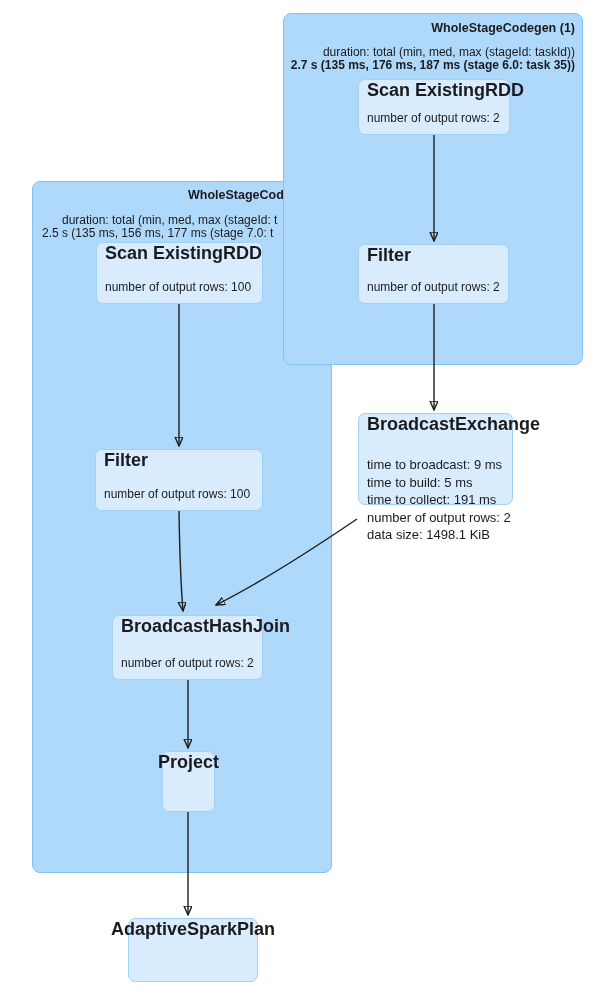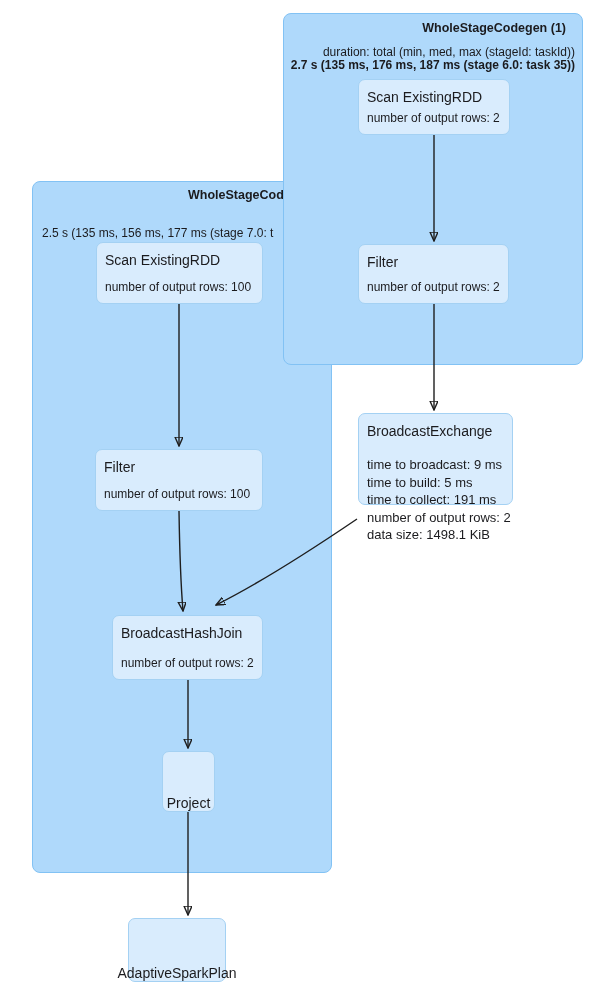--- a/index.html
+++ b/index.html
@@ -13,55 +13,56 @@
     font-family:"Liberation Sans", sans-serif;color:var(--text-color);
   }
   .cluster{
     position:absolute;background:var(--cluster-fill);
     border:1px solid var(--cluster-border);border-radius:8px;box-sizing:border-box;
   }
   #cluster-left{left:32px;top:181px;width:300px;height:692px;z-index:1;}
   #cluster-right{left:283px;top:13px;width:300px;height:352px;z-index:2;}
   .cluster-title{position:absolute;font-size:12.5px;font-weight:700;white-space:nowrap;}
   .cluster-line{position:absolute;font-size:12px;line-height:13px;white-space:nowrap;}
-  #cluster-right .cluster-title{top:7px;right:16px;}
+  #cluster-right .cluster-title{top:7px;right:7px;}
   #cluster-right .cl-l1{top:32px;right:7px;}
   #cluster-right .cl-l2{top:45px;right:7px;font-weight:bold;}
   #cluster-left .cluster-title{top:6px;left:155px;}
   #cluster-left .cl-l1{top:32px;left:29px;}
   #cluster-left .cl-l2{top:45px;left:9px;}
   .node{
     position:absolute;background:var(--node-fill);
     border:1px solid var(--node-border);border-radius:7px;box-sizing:border-box;
     z-index:3;
   }
-  .node .n-title{position:absolute;top:9px;left:8px;font-size:14px;font-weight:400;white-space:nowrap;}
+  .node .n-title{position:absolute;top:0;left:8px;font-size:18px;font-weight:700;white-space:nowrap;}
   .node .n-metric{position:absolute;bottom:9px;left:8px;font-size:12px;white-space:nowrap;}
   .node .n-metrics{position:absolute;top:42px;left:8px;font-size:13px;line-height:17.5px;white-space:nowrap;}
-  .node.leaf{display:flex;align-items:flex-end;justify-content:center;}
+  .node.leaf{display:flex;align-items:flex-start;justify-content:center;}
   .node.leaf .n-title{position:static;text-align:center;}
   #n-scan1{left:358px;top:79px;width:152px;height:56px;}
   #n-filter1{left:358px;top:244px;width:151px;height:60px;}
   #n-bex{left:358px;top:413px;width:155px;height:92px;}
   #n-scan2{left:96px;top:242px;width:167px;height:62px;}
   #n-filter2{left:95px;top:449px;width:168px;height:62px;}
   #n-bhj{left:112px;top:615px;width:151px;height:65px;}
   #n-project{left:162px;top:751px;width:53px;height:61px;}
-  #n-asp{left:128px;top:918px;width:98px;height:64px;}
+  #n-asp{left:128px;top:918px;width:130px;height:64px;}
   #edges{position:absolute;left:0;top:0;z-index:4;pointer-events:none;}
   #edges path{stroke:var(--edge-color);stroke-width:1.4;fill:none;}
   #arrowhead-path{fill:var(--edge-color);}
 </style>
 </head>
 <body>
 
 <div id="canvas">
 
   <div class="cluster" id="cluster-left">
     <div class="cluster-title">WholeStageCodegen (2</div>
+    <div class="cluster-line cl-l1">duration: total (min, med, max (stageId: t</div>
     <div class="cluster-line cl-l2">2.5 s (135 ms, 156 ms, 177 ms (stage 7.0: t</div>
   </div>
 
   <div class="cluster" id="cluster-right">
     <div class="cluster-title">WholeStageCodegen (1)</div>
     <div class="cluster-line cl-l1">duration: total (min, med, max (stageId: taskId))</div>
     <div class="cluster-line cl-l2">2.7 s (135 ms, 176 ms, 187 ms (stage 6.0: task 35))</div>
   </div>
 
   <div class="node" id="n-scan1">

